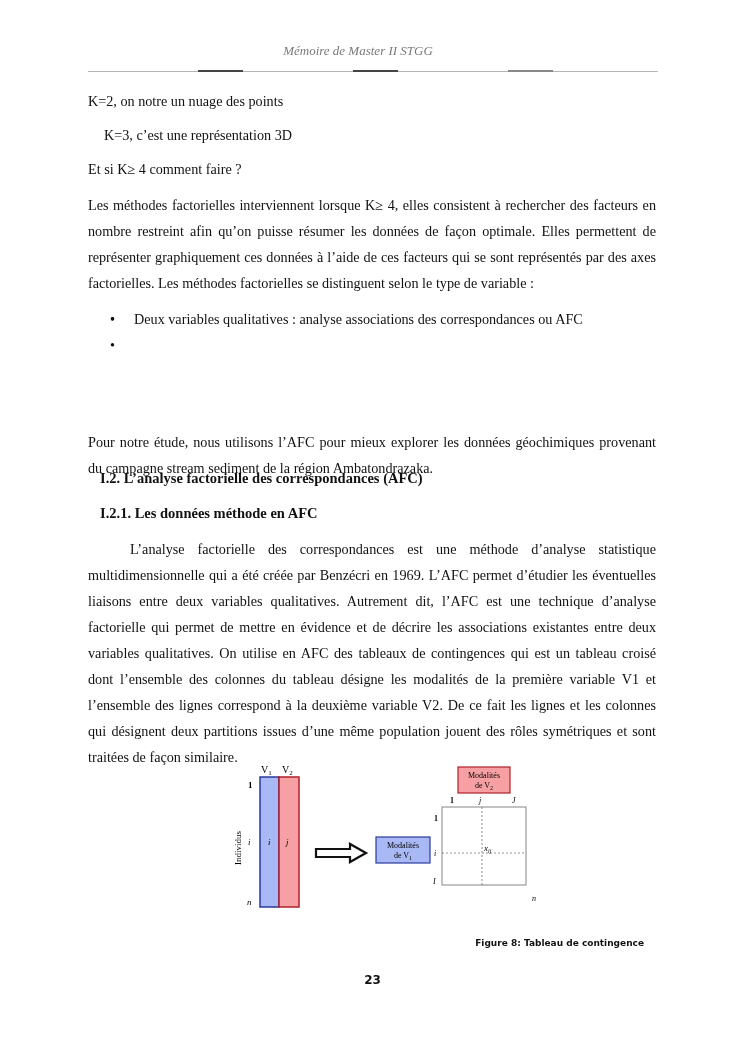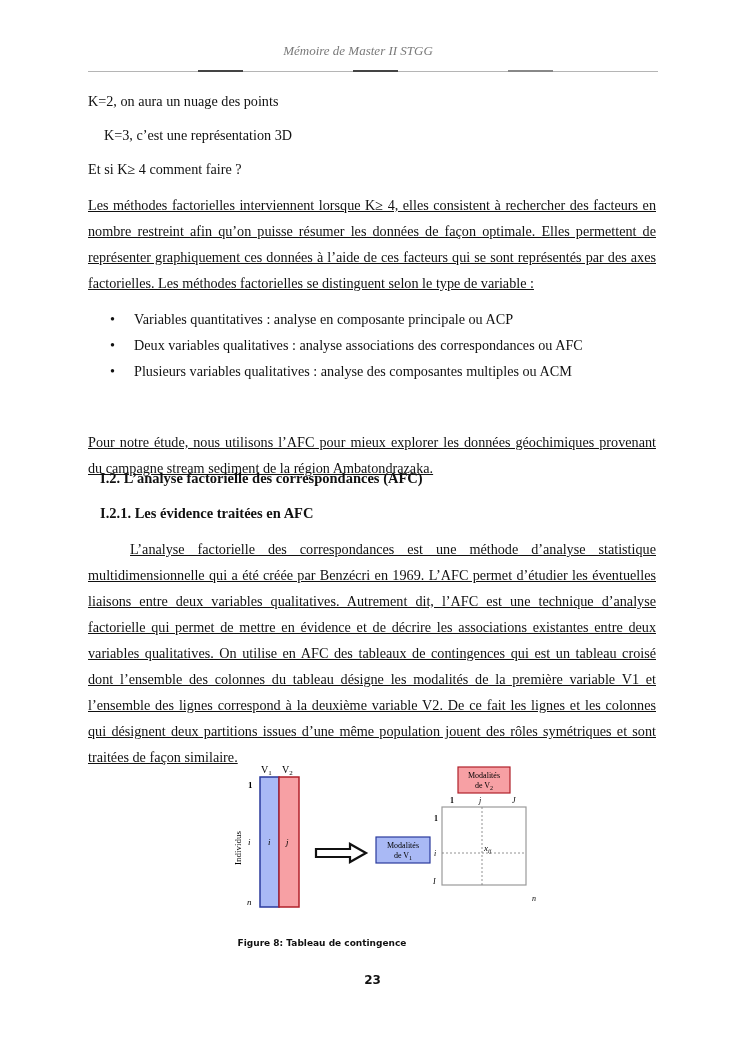--- a/index.html
+++ b/index.html
@@ -3,62 +3,62 @@
 <meta charset="utf-8">
 <style>
   html, body { margin: 0; padding: 0; background: #ffffff; }
   body { width: 745px; height: 1053px; position: relative; overflow: hidden;
          font-family: "Liberation Serif", serif; color: #111; }
   .header-title { position: absolute; top: 43px; left: 0; width: 716px; text-align: center;
                   font-style: italic; font-size: 13px; color: #7a7a7a; }
   .header-rule { position: absolute; top: 71px; left: 88px; width: 570px; height: 1px; background: #b5b5b5; }
   .rule-accent { position: absolute; top: -1px; height: 2px; background: #444; }
   .p { position: absolute; left: 88px; width: 568px; font-size: 14.2px; line-height: 26px; margin: 0; }
-  .justify { text-align: justify; text-align-last: left; text-decoration: underline; }
+  .justify { text-align: justify; text-align-last: left; }
   .bullets { position: absolute; left: 110px; width: 540px; margin: 0; padding: 0; list-style: none;
              font-size: 14.2px; line-height: 26px; }
   .bullets li { position: relative; padding-left: 24px; }
   .bullets li .dot { position: absolute; left: 0; top: 0; }
   .h { position: absolute; left: 88px; font-weight: bold; font-size: 14.5px; margin: 12px; }
   .indent { text-indent: 42px; margin-top: 23px; }
-  .caption { position: absolute; top: 938px; left: 0; width: 644px; text-align: center;
+  .caption { position: absolute; top: 938px; left: 0; width: 644px; text-align: right;
              font-family: "DejaVu Sans", sans-serif; font-weight: bold; font-size: 9px; color: #111; }
   .page-number { position: absolute; top: 973px; left: 0; width: 745px; text-align: center;
                  font-family: "DejaVu Sans", sans-serif; font-weight: bold; font-size: 12px; }
   .figure { position: absolute; left: 220px; top: 755px; width: 340px; height: 165px; }
   .fig-text { font-family: "Liberation Serif", serif; }
 </style>
 </head>
 <body>
 
 <div>
   <div class="header-title">Mémoire de Master II STGG</div>
   <div class="header-rule">
     <div class="rule-accent" style="left:110px;width:45px;"></div>
     <div class="rule-accent" style="left:265px;width:45px;"></div>
     <div class="rule-accent" style="left:420px;width:45px;background:#888;"></div>
   </div>
 </div>
 
-<p class="p" style="top:88px;">K=2, on aura un nuage des points</p>
+<p class="p" style="top:88px;">K=2, on notre un nuage des points</p>
 <p class="p" style="top:122px;margin-left:16px;">K=3, c’est une représentation 3D</p>
 <p class="p" style="top:156px;">Et si K≥ 4 comment faire ?</p>
 
 <p class="p justify" style="top:192px;">Les méthodes factorielles interviennent lorsque K≥ 4, elles consistent à rechercher des facteurs en nombre restreint afin qu’on puisse résumer les données de façon optimale. Elles permettent de représenter graphiquement ces données à l’aide de ces facteurs qui se sont représentés par des axes factorielles. Les méthodes factorielles se distinguent selon le type de variable :</p>
 
 <ul class="bullets" style="top:306px;">
-  <li><span class="dot">•</span><span>Variables quantitatives : analyse en composante principale ou ACP</span></li>
+  <li><span class="dot">•</span></li>
   <li><span class="dot">•</span><span>Deux variables qualitatives : analyse associations des correspondances ou AFC</span></li>
-  <li><span class="dot">•</span><span>Plusieurs variables qualitatives : analyse des composantes multiples ou ACM</span></li>
+  <li><span class="dot">•</span></li>
 </ul>
 
 <p class="p justify" style="top:393px;margin-top:36px;">Pour notre étude, nous utilisons l’AFC pour mieux explorer les données géochimiques provenant du campagne stream sediment de la région Ambatondrazaka.</p>
 
 <h2 class="h" style="top:458px;">I.2. L’analyse factorielle des correspondances (AFC)</h2>
-<h3 class="h" style="top:493px;">I.2.1. Les évidence traitées en AFC</h3>
+<h3 class="h" style="top:493px;">I.2.1. Les données méthode en AFC</h3>
 
 <p class="p justify indent" style="top:513px;">L’analyse factorielle des correspondances est une méthode d’analyse statistique multidimensionnelle qui a été créée par Benzécri en 1969. L’AFC permet d’étudier les éventuelles liaisons entre deux variables qualitatives. Autrement dit, l’AFC est une technique d’analyse factorielle qui permet de mettre en évidence et de décrire les associations existantes entre deux variables qualitatives. On utilise en AFC des tableaux de contingences qui est un tableau croisé dont l’ensemble des colonnes du tableau désigne les modalités de la première variable V1 et l’ensemble des lignes correspond à la deuxième variable V2. De ce fait les lignes et les colonnes qui désignent deux partitions issues d’une même population jouent des rôles symétriques et sont traitées de façon similaire.</p>
 
 <svg class="figure" viewBox="0 0 340 165" width="340" height="165">
 
   <text class="fig-text" x="41" y="18" font-size="10"><tspan>V</tspan><tspan font-size="7" dy="2">1</tspan></text>
   <text class="fig-text" x="62" y="18" font-size="10"><tspan>V</tspan><tspan font-size="7" dy="2">2</tspan></text>
   <rect x="40" y="22" width="19" height="130" fill="#a9b9f5" stroke="#2a3a9c" stroke-width="1.5"></rect>
   <rect x="59" y="22" width="20" height="130" fill="#f7a0a4" stroke="#b0202a" stroke-width="1.5"></rect>
   <text class="fig-text" x="28" y="33" font-size="9" font-weight="bold">1</text>

